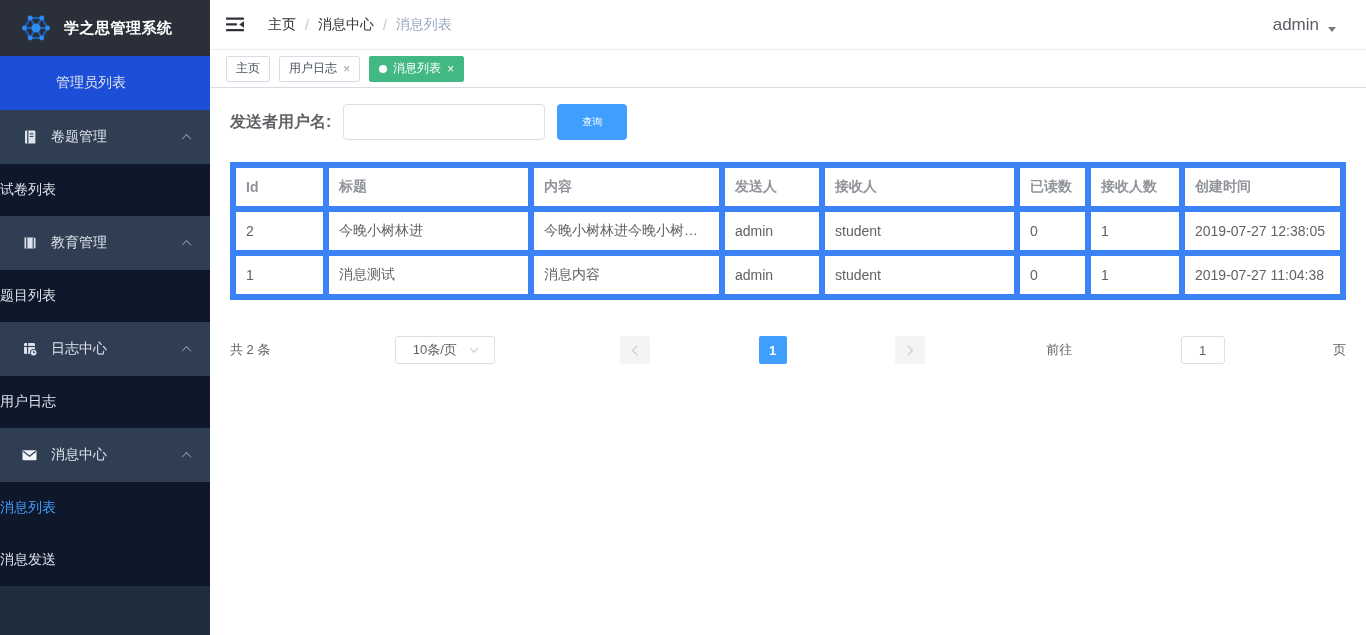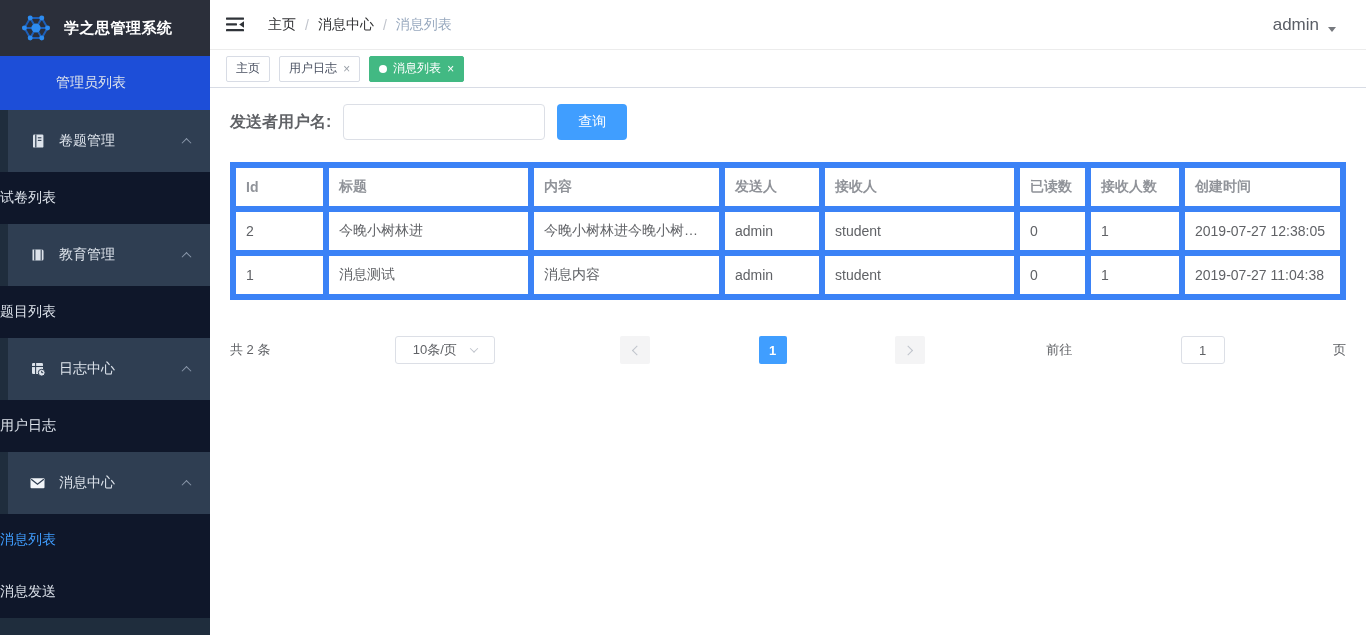--- a/index.html
+++ b/index.html
@@ -7,21 +7,21 @@
   body { font-family:"Liberation Sans","DejaVu Sans",sans-serif; background:#fff; }
   .app { display:flex; width:1366px; height:635px; }
 
   
   .sidebar { width:210px; flex-shrink:0; background:#1f2d3d; display:flex; flex-direction:column; }
   .logo-bar { height:56px; background:#2b2f3a; display:flex; align-items:center; gap:12px; padding-left:20px; flex-shrink:0; }
   .logo-title { color:#fff; font-weight:bold; font-size:15px; letter-spacing:0.5px; }
   .menu { flex:1; }
   .menu-item { display:flex; align-items:center; font-size:14px; color:#dde3eb; cursor:pointer; }
   .menu-item.plain { height:54px; padding-left:56px; background:#1d4ed8; }
-  .menu-item.group { height:62px; padding:0 20px 0 21px; background:#2f3e52; gap:13px;margin-left:8px; }
+  .menu-item.group { height:54px; padding:0 20px 0 21px; background:#2f3e52; gap:13px; }
   .menu-item.sub { height:52px; background:#0f172a; }
   .menu-item.sub.active { color:#409EFF; }
   .gicon { width:17px; height:17px; display:inline-flex; align-items:center; justify-content:center; }
   .chev-up { margin-left:auto; width:7px; height:7px; border-left:1.5px solid #8a98ab; border-top:1.5px solid #8a98ab; transform:rotate(45deg) translate(1px,1px); }
 
   
   .main { flex:1; display:flex; flex-direction:column; background:#fff; min-width:0; }
   .topbar { height:50px; flex-shrink:0; display:flex; align-items:center; padding:0 30px 0 16px; border-bottom:1px solid #ececec; background:#fff; }
   .hamburger { margin-right:22px; display:inline-flex; cursor:pointer; }
   .breadcrumb { display:flex; align-items:center; font-size:14px; color:#303133; }
@@ -36,21 +36,21 @@
   .tab .x { font-size:12px; color:#9aa0a8; line-height:1; }
   .tab.active { background:#42b983; border-color:#42b983; color:#fff; }
   .tab.active .x { color:#fff; }
   .dot { width:8px; height:8px; border-radius:50%; background:#fff; }
 
   
   .content { padding:16px 20px 0; }
   .search-row { display:flex; align-items:center; margin-bottom:22px; }
   .search-label { font-size:16px; font-weight:bold; color:#606266; margin-right:12px; }
   .search-input { width:202px; height:36px; border:1px solid #dcdfe6; border-radius:4px; padding:0 15px; font-size:14px; color:#606266; outline:none; font-family:inherit; }
-  .query-btn { margin-left:12px; width:70px; height:36px; background:#409EFF; color:#fff; border:none; border-radius:4px; font-size:14px; cursor:pointer; font-family:inherit; }
+  .query-btn { margin-left:12px; width:70px; height:36px; background:#409EFF; color:#fff; border:none; border-radius:4px; font-size:10px; cursor:pointer; font-family:inherit; }
 
   table.grid { width:100%; border-collapse:collapse; table-layout:fixed; }
   table.grid th, table.grid td { border:6px solid #3b82f6; height:44px; padding:8px 10px; text-align:left; font-size:14px; overflow:hidden; white-space:nowrap; text-overflow:ellipsis; }
   table.grid th { color:#909399; font-weight:bold; }
   table.grid td { color:#606266; }
 
   .pagination { margin-top:36px; display:flex; align-items:center; font-size:13px; color:#606266;justify-content:space-between; }
   .pg-total { margin-right:25px; }
   .pg-size { width:100px; height:28px; border:1px solid #dcdfe6; border-radius:3px; display:flex; align-items:center; justify-content:center; gap:14px; margin-right:26px; cursor:pointer; background:#fff; }
   .chev-down { width:6px; height:6px; border-left:1.2px solid #c0c4cc; border-bottom:1.2px solid #c0c4cc; transform:rotate(-45deg) translate(1px,-1px); }

